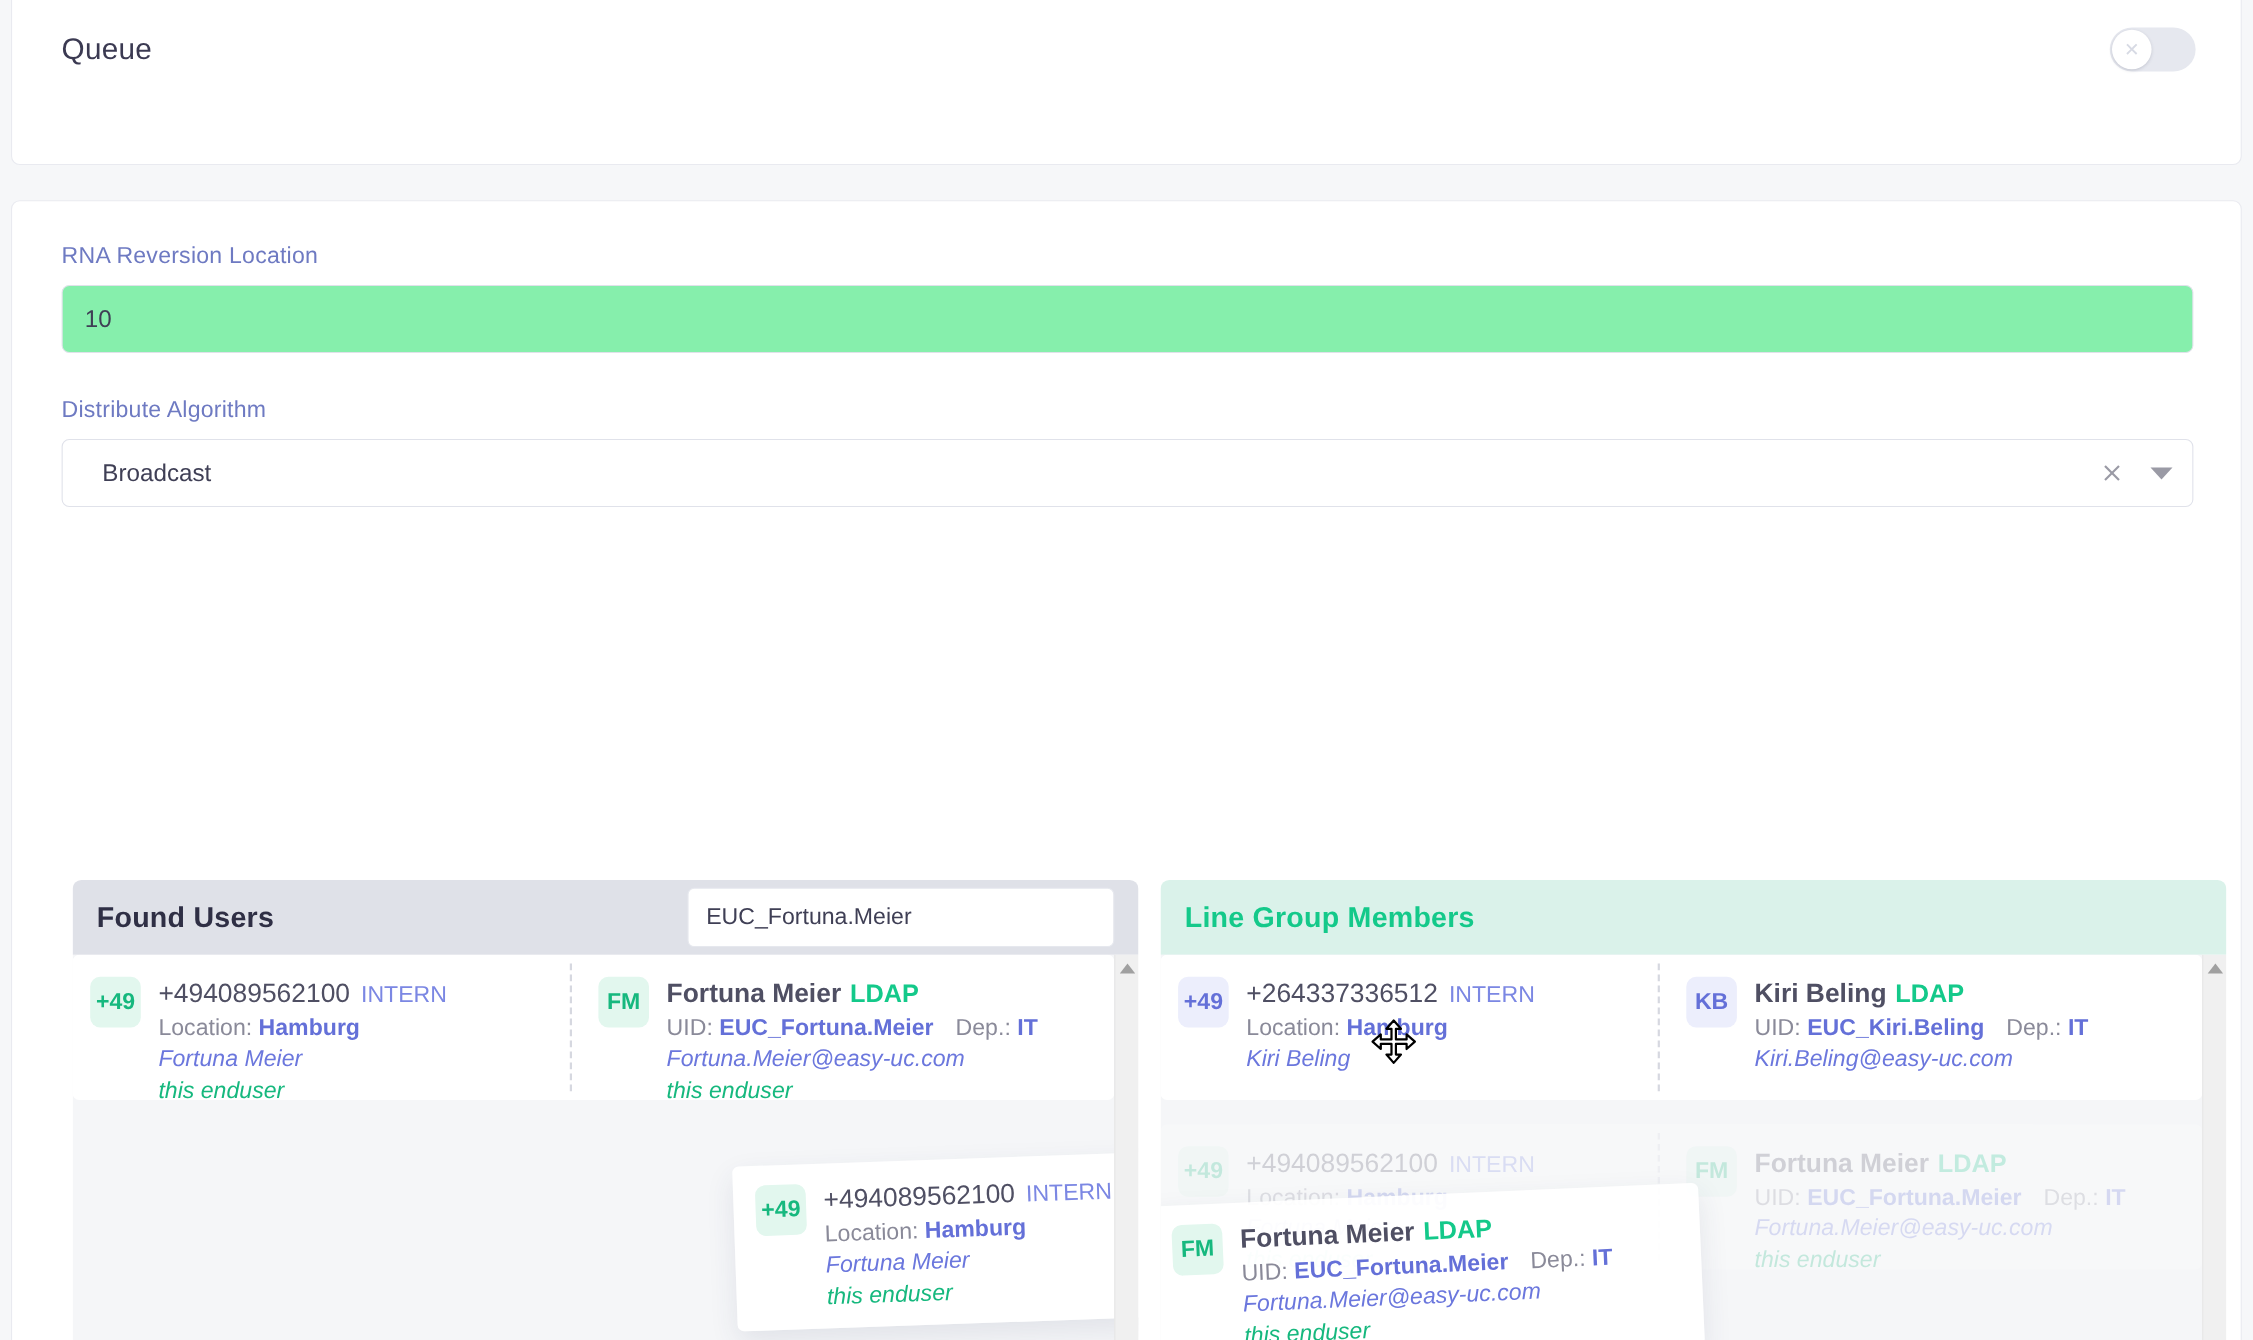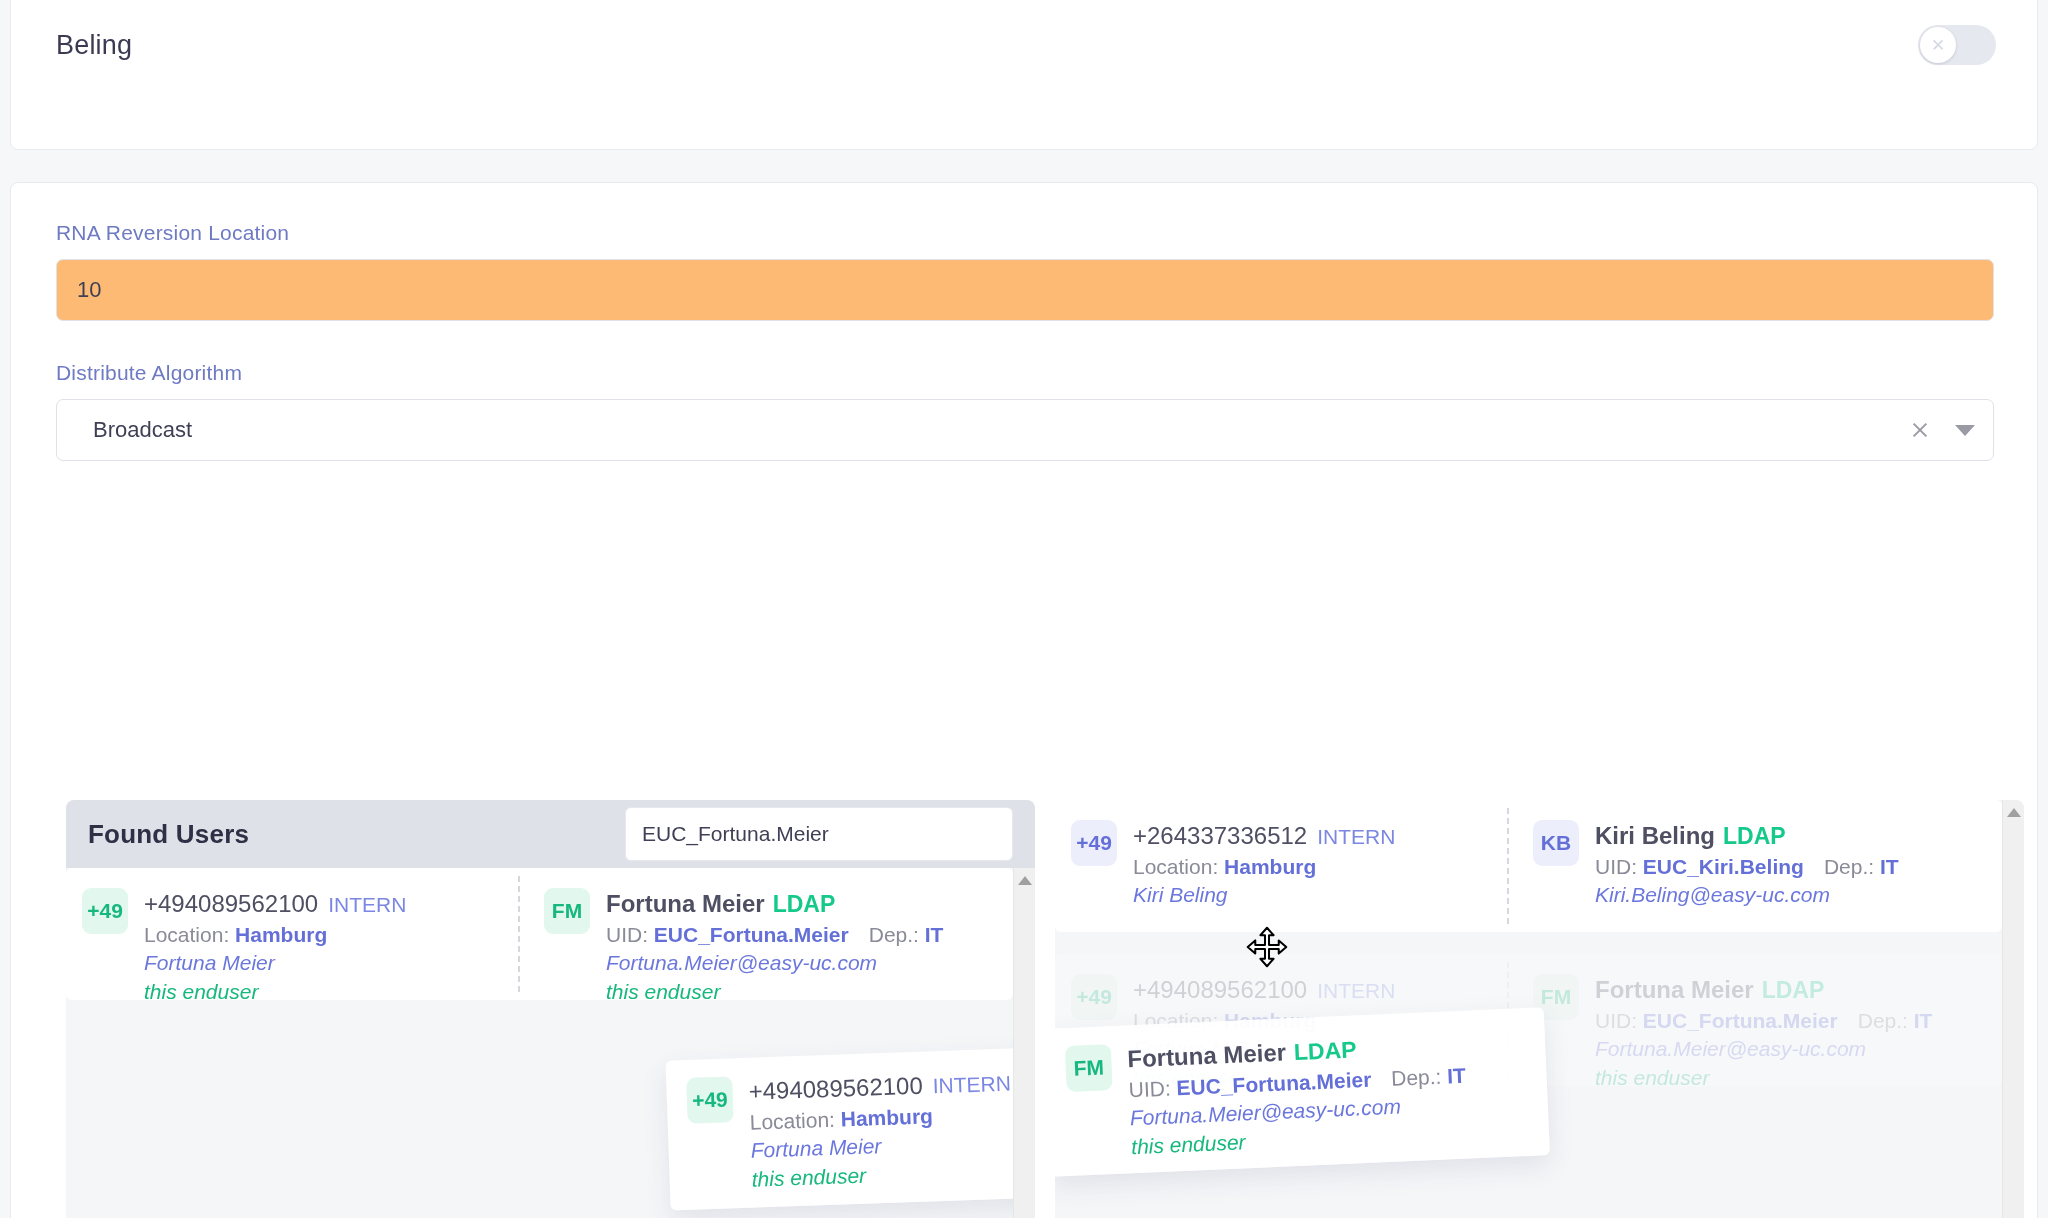--- a/index.html
+++ b/index.html
@@ -70,21 +70,21 @@
   #main-body { padding: 38px 45px 0 45px; }
 
   .field-label {
     font-size: 21px;
     color: #6e7ac2;
     margin-bottom: 14px;
     letter-spacing: .2px;
   }
   .text-input {
     width: 1938px; height: 62px;
-    background: #fdba74;
+    background: #86efac;
     border: 1px solid #e0e2ea;
     border-radius: 7px;
     font-size: 22px;
     color: #3f3f55;
     padding: 0 20px;
     font-family: "Liberation Sans", sans-serif;
     outline: none;
     display: flex; align-items: center;
   }
   .spacer-lg { height: 40px; }
@@ -243,21 +243,21 @@
     width: 44px; height: 44px;
     pointer-events: none;
     z-index: 60;
   }
 </style>
 </head>
 <body>
 
 <div class="card" id="queue-card">
   <div id="queue-row">
-    <div id="queue-label">Beling</div>
+    <div id="queue-label">Queue</div>
     <div class="toggle">
       <div class="knob">✕</div>
     </div>
   </div>
 </div>
 
 <div class="card" id="main-card">
 
 
   <div id="main-body">
@@ -339,20 +339,23 @@
 
         <div class="vscroll">
           <div class="arrow-up"></div>
 
         </div>
       </div>
 
     </div>
 
     <div class="list-panel">
+      <div class="panel-head right">
+        <div class="panel-title">Line Group Members</div>
+      </div>
 
       <div class="panel-scrollarea">
 
         <div class="user-row" style="width:947px;">
           <div class="row-half left">
             <div class="badge indigo">+49</div>
             <div class="lines">
               <div class="l1">
                 <span>+264337336512</span><span class="tag-intern">INTERN</span>
               </div>

